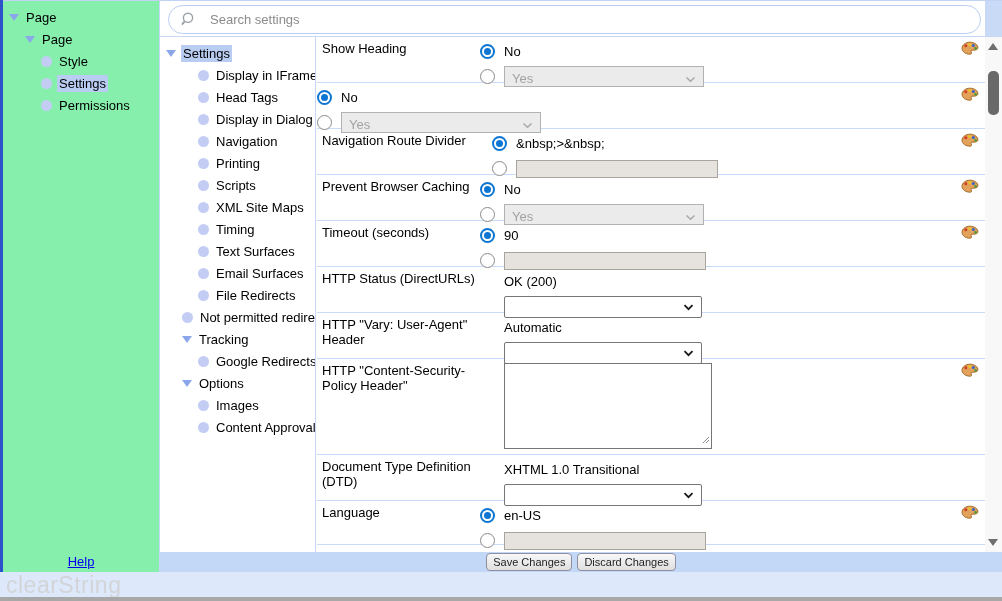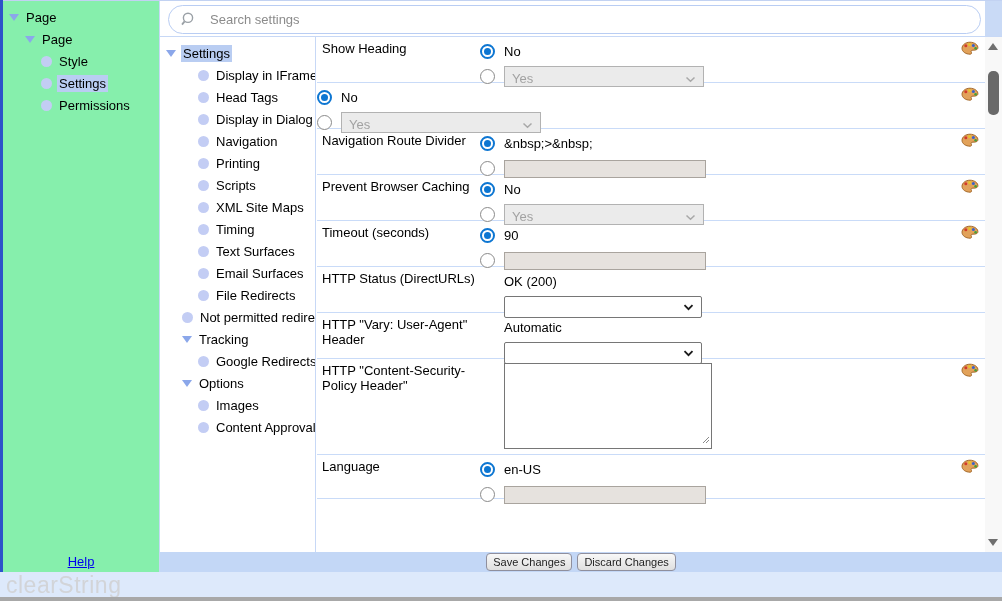--- a/index.html
+++ b/index.html
@@ -223,21 +223,21 @@
           </div>
         </div>
         <span class="palette"><svg width="18" height="15" viewBox="0 0 18 15">
             <path d="M9 1.2C4.6 1.2 1 3.9 1 7.3c0 3.3 3.6 5.9 8 5.9 1.2 0 1.8-.7 1.5-1.6-.3-.9-.9-1.5.2-2.2 1-.7 5.3.5 6.1-2C17.6 4.1 13.4 1.2 9 1.2z" fill="#e2a25a" stroke="#9c5f1e" stroke-width="0.9"></path>
             <circle cx="4.8" cy="4.8" r="1.5" fill="#d23b2a"></circle>
             <circle cx="8.6" cy="3.4" r="1.5" fill="#e8c428"></circle>
             <circle cx="12.4" cy="4.4" r="1.5" fill="#3a62c9"></circle>
             <circle cx="14.6" cy="7.2" r="1.3" fill="#44a13a"></circle>
           </svg></span>
       </div>
-      <div class="setting-row" style="height: 46px;">
+      <div class="setting-row" style="height: 46px; gap: 12px;">
         <div class="row-label">Navigation Route Divider</div>
         <div class="row-control">
           <div class="opt-line">
             <span class="radio sel"></span>
             <span>&amp;nbsp;&gt;&amp;nbsp;</span>
           </div>
           <div class="opt-line">
             <span class="radio"></span>
             <input class="dinput" disabled="" style="">
           </div>
@@ -335,20 +335,35 @@
           </div>
         </div>
         <span class="palette"><svg width="18" height="15" viewBox="0 0 18 15">
             <path d="M9 1.2C4.6 1.2 1 3.9 1 7.3c0 3.3 3.6 5.9 8 5.9 1.2 0 1.8-.7 1.5-1.6-.3-.9-.9-1.5.2-2.2 1-.7 5.3.5 6.1-2C17.6 4.1 13.4 1.2 9 1.2z" fill="#e2a25a" stroke="#9c5f1e" stroke-width="0.9"></path>
             <circle cx="4.8" cy="4.8" r="1.5" fill="#d23b2a"></circle>
             <circle cx="8.6" cy="3.4" r="1.5" fill="#e8c428"></circle>
             <circle cx="12.4" cy="4.4" r="1.5" fill="#3a62c9"></circle>
             <circle cx="14.6" cy="7.2" r="1.3" fill="#44a13a"></circle>
           </svg></span>
       </div>
+      <div class="setting-row" style="height: 46px;">
+        <div class="row-label">Document Type Definition (DTD)</div>
+        <div class="row-control">
+          <div class="opt-line">
+            <span class="indent">XHTML 1.0 Transitional</span>
+          </div>
+          <div class="opt-line">
+            <div class="eselect indent">
+              <span><svg width="11" height="7" viewBox="0 0 11 7">
+                  <path d="M1.5 1.2 L5.5 5.2 L9.5 1.2" fill="none" stroke="#1a1a1a" stroke-width="1.8"></path>
+                </svg></span>
+            </div>
+          </div>
+        </div>
+      </div>
       <div class="setting-row" style="height: 44px;">
         <div class="row-label">Language</div>
         <div class="row-control">
           <div class="opt-line">
             <span class="radio sel"></span>
             <span>en-US</span>
           </div>
           <div class="opt-line">
             <span class="radio"></span>
             <input class="dinput" disabled="" style="">

